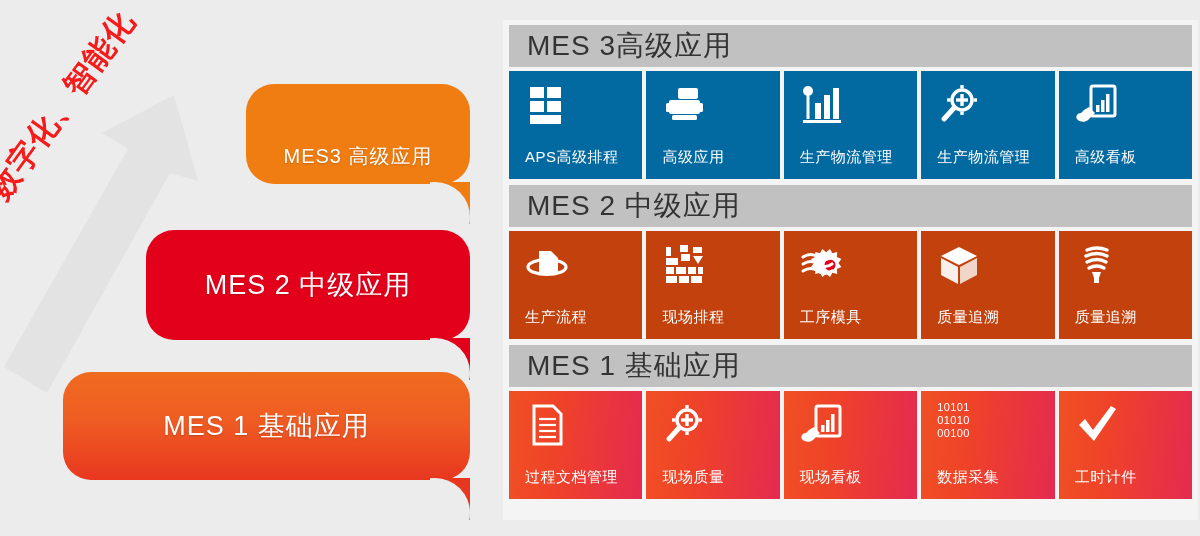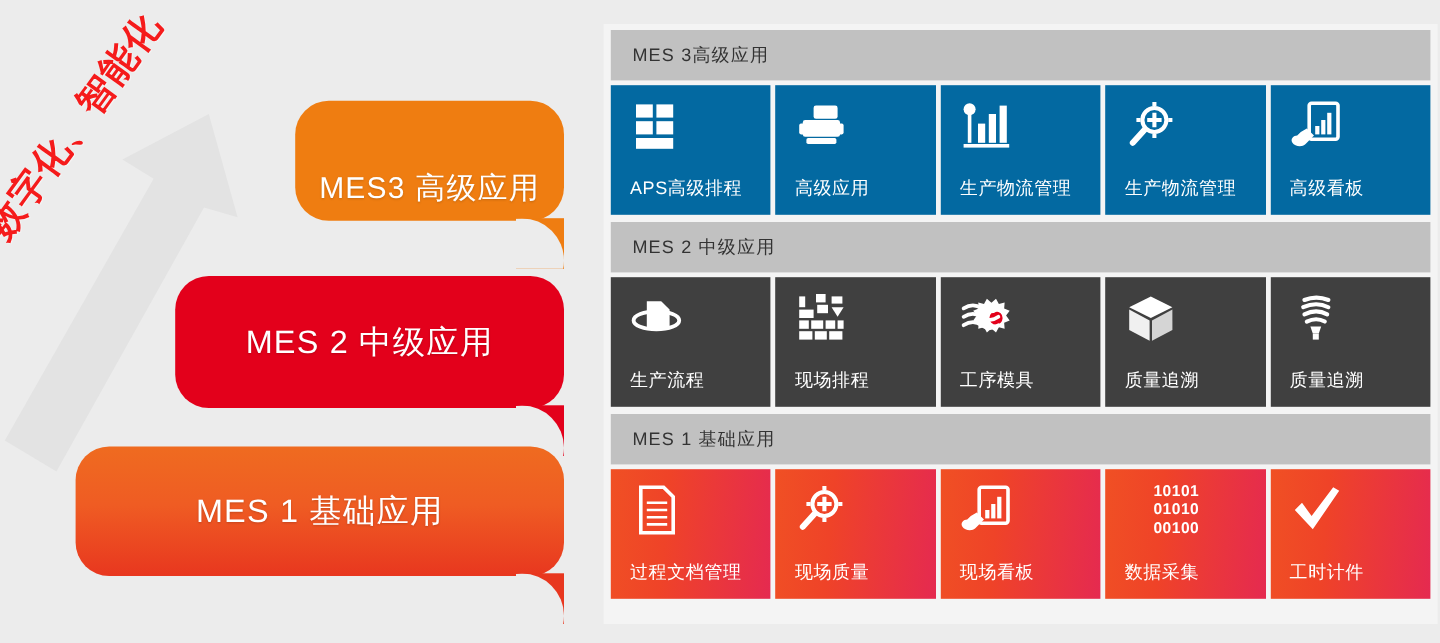--- a/index.html
+++ b/index.html
@@ -68,21 +68,21 @@
     width:70px;height:70px;
     border-radius:50%;
     background:#ececec;
   }
 
   #bubble3{
     left:246px; top:84px; width:224px; height:100px;
     background:#ef7d11;
   }
   #bubble3 .tail{background:#ef7d11;}
-  #bubble3 .btxt{font-size:25px;margin-top:44px;}
+  #bubble3 .btxt{font-size:20px;margin-top:44px;}
 
   #bubble2{
     left:146px; top:230px; width:324px; height:110px;
     background:#e3001b;
   }
   #bubble2 .tail{background:#e3001b;}
 
   #bubble1{
     left:63px; top:372px; width:407px; height:108px;
     background:linear-gradient(180deg,#ef6b20 0%,#ef5c23 45%,#e8371f 100%);
@@ -102,21 +102,21 @@
   .section:last-child{margin-bottom:0;}
   .sec-head{
     background:#c1c1c1;
     height:42px;
     display:flex;align-items:center;
     padding-left:18px;
     box-sizing:border-box;
     margin-bottom:4px;
   }
   .sec-head-title{
-    font-size:15px;
+    font-size:28px;
     color:#333;
     letter-spacing:1px;
   }
   .tiles{display:flex;gap:4px;}
   .tile{
     flex:1 1 0;
     height:108px;
     position:relative;
     box-sizing:border-box;
     overflow:hidden;
@@ -130,33 +130,32 @@
   .tile .ico svg{display:block;width:100%;height:100%;}
   .tile .tlabel{
     position:absolute;
     left:16px; bottom:12px;
     font-size:15px;
     color:#fff;
     letter-spacing:.5px;
     white-space:nowrap;
   }
   .lvl3 .tile{background:#0369a1;}
-  .lvl2 .tile{background:#404040;}
+  .lvl2 .tile{background:#c2410c;}
   .lvl1 .tile{background:linear-gradient(95deg,#f05024 0%,#ef4328 35%,#e52a50 100%);}
 
   .binary{
     position:absolute;
     left:16px;top:10px;
     color:#fff;
-    font-size:13px;
-    font-weight:bold;
+    font-size:11px;
+    font-weight:normal;
     line-height:1.18;
     font-family:"Liberation Sans","DejaVu Sans",sans-serif;
     letter-spacing:.4px;
-    margin-left:24px;
   }
 </style>
 </head>
 <body>
 
 <div class="stage">
 
   <div class="left">
 
     <div class="arrow-wrap">

